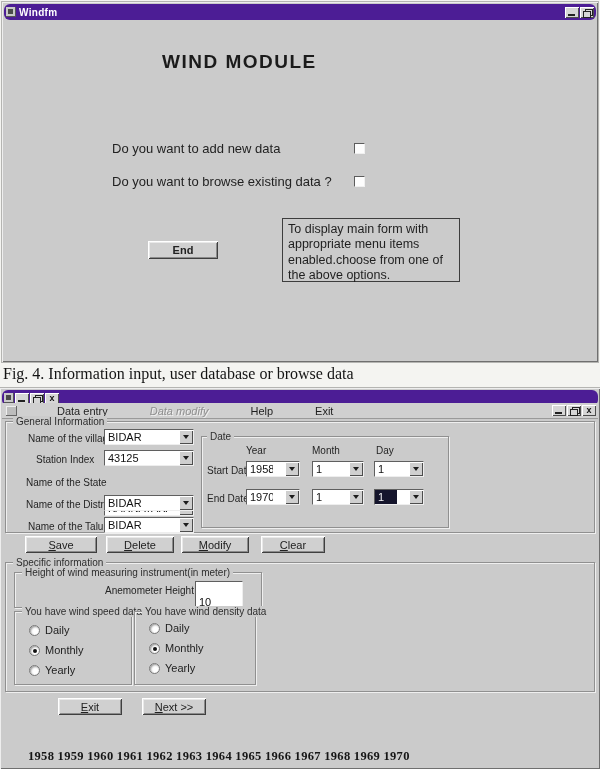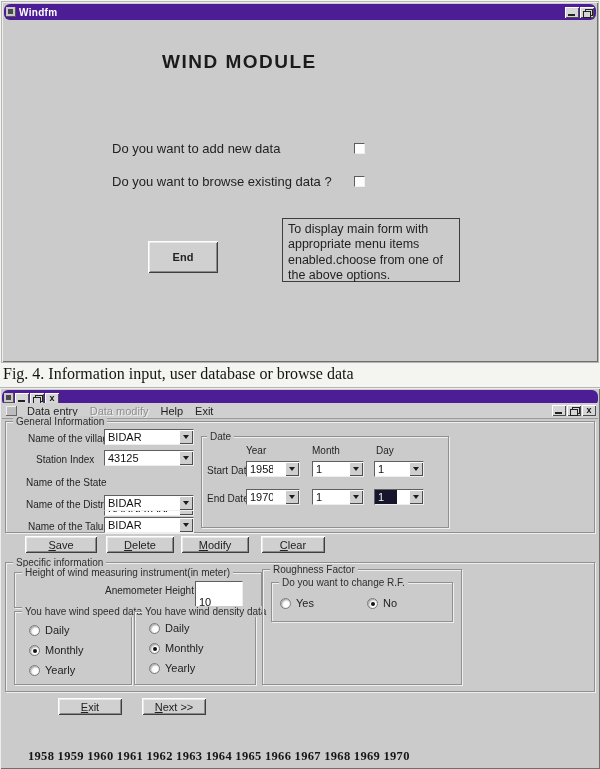--- a/index.html
+++ b/index.html
@@ -48,23 +48,23 @@
 
   .checkbox { position:absolute; width:11px; height:11px; background:#fdfdfd;
     border:1px solid; border-color:#5c5c5c #f0f0f0 #f0f0f0 #5c5c5c; }
 
   .radio-row { position:absolute; display:flex; align-items:center; gap:5px; font-size:11px; color:#222; white-space:nowrap; }
   .rb { width:11px; height:11px; border-radius:50%; background:#fff; border:1px solid #777;
     box-shadow: inset 1px 1px 2px #999; position:relative; flex:0 0 auto; }
   .rb.checked::after { content:""; position:absolute; left:3px; top:3px; width:4px; height:4px; border-radius:50%; background:#111; }
 
   .menubar { position:absolute; left:2px; top:15px; right:2px; height:16px; background:#d0d0d0;
-    display:flex; align-items:center; font-size:11px; color:#1e1e1e; border-bottom:1px solid #9a9a9a; padding:0 2px; }
+    display:flex; align-items:center; font-size:11px; color:#1e1e1e; border-bottom:1px solid #9a9a9a; padding:0 2px;gap:30px; }
   .menu-item { padding:1px 6px; white-space:nowrap; }
-  .menu-item.disabled { color:#8f8f8f; text-shadow:1px 1px 0 #f0f0f0; }
+  .menu-item.disabled { color:#8f8f8f; text-shadow:1px 1px 0 #f0f0f0;font-style:italic; }
   .menuicon { width:11px; height:10px; background:#bdbdbd; position:relative; margin:0 4px 0 2px;
     box-shadow: inset -1px -1px 0 #666, inset 1px 1px 0 #eee; }
   .mdi-ctrls { margin-left:auto; display:flex; }
 
   .infobox { position:absolute; border:1px solid #3d3d3d; font-size:12.5px; color:#1f1f1f;
     line-height:1.22; padding:3px 5px; }
 
   .serif-caption { position:absolute; font-family:"Liberation Serif", serif; font-size:16px; color:#141414; white-space:nowrap; }
   .serif-bold { position:absolute; font-family:"Liberation Serif", serif; font-weight:bold; color:#161616; white-space:nowrap; }
 </style>
@@ -80,21 +80,21 @@
   </div>
 
   <div class="lbl13" style="left:160px; top:49px; font-size:19px; font-weight:bold; letter-spacing:1.5px; color:#1b1b1b;">WIND MODULE</div>
 
   <div class="lbl13" style="left:110px; top:139px;">Do you want to add new data</div>
   <span class="checkbox" style="left:352px; top:141px;"></span>
 
   <div class="lbl13" style="left:110px; top:172px;">Do you want to browse existing data ?</div>
   <span class="checkbox" style="left:352px; top:174px;"></span>
 
-  <div class="btn" style="left:146px; top:239px; width:70px; height:32px; font-weight:bold;">End</div>
+  <div class="btn" style="left:146px; top:239px; width:70px; height:18px; font-weight:bold;">End</div>
 
   <div class="infobox" style="left:280px; top:216px; width:178px; height:64px;">To display main form with appropriate menu items enabled.choose from one of the above options.</div>
 </div>
 
 <div class="serif-caption" style="left:3px; top:365px;">Fig. 4. Information input, user database or browse data</div>
 
 <div class="window" style="left:0px; top:388px; width:600px; height:381px; overflow:hidden;">
   <div class="titlebar">
     <span class="appicon"></span>
     <span class="tb-btn ic-min"></span>
@@ -246,33 +246,19 @@
       <label class="radio-row" style="left:14px; top:30px;">
         <span class="rb checked"></span>
         <span>Monthly</span>
       </label>
       <label class="radio-row" style="left:14px; top:50px;">
         <span class="rb"></span>
         <span>Yearly</span>
       </label>
     </div>
 
-    <div class="group" style="left:256px; top:6px; width:200px; height:116px;">
-      <span class="grouplabel">Roughness Factor</span>
-      <div class="group" style="left:8px; top:12px; width:182px; height:40px;">
-        <span class="grouplabel">Do you want to change R.F.</span>
-        <label class="radio-row" style="left:8px; top:14px;">
-          <span class="rb"></span>
-          <span>Yes</span>
-        </label>
-        <label class="radio-row" style="left:95px; top:14px;">
-          <span class="rb checked"></span>
-          <span>No</span>
-        </label>
-      </div>
-    </div>
   </div>
 
   <div class="btn" style="left:58px; top:310px; width:64px; height:17px;"><u>E</u>xit</div>
   <div class="btn" style="left:142px; top:310px; width:64px; height:17px;"><u>N</u>ext &gt;&gt;</div>
 
   <div class="serif-bold" style="left:28px; top:361px; font-size:12.5px; letter-spacing:.3px;">1958 1959 1960 1961 1962 1963 1964 1965 1966 1967 1968 1969 1970</div>
 </div>
 
 </body></html>

